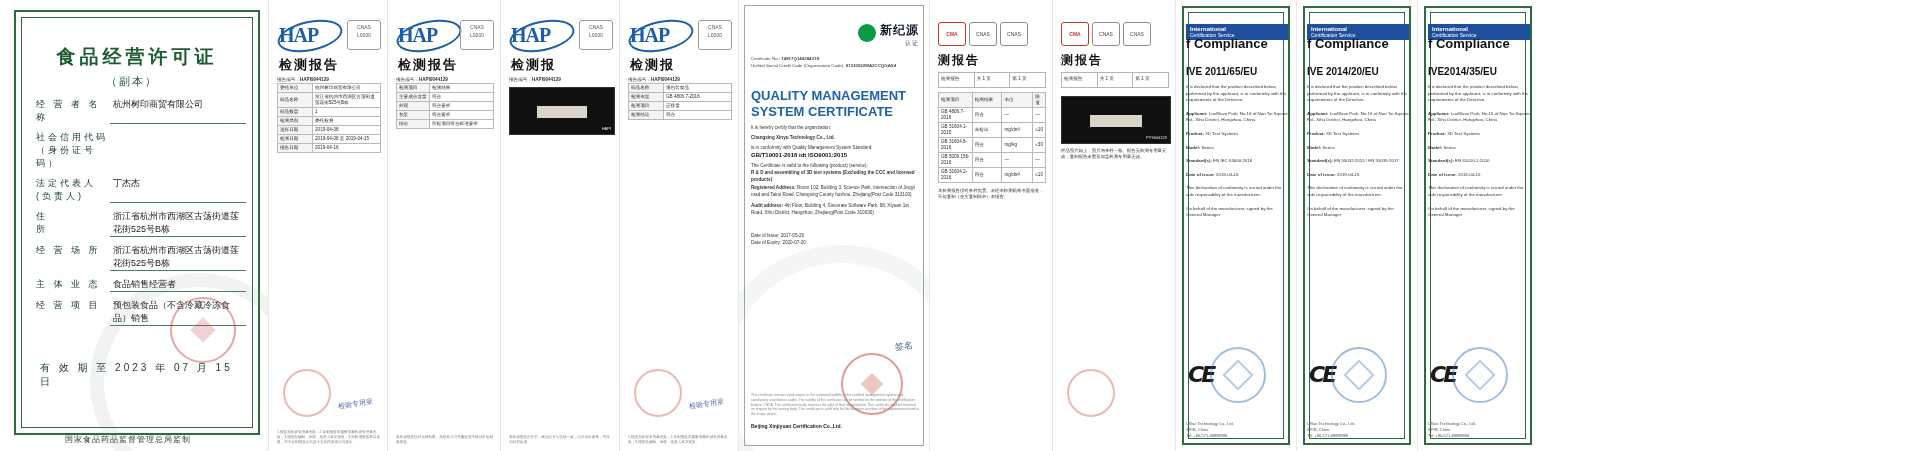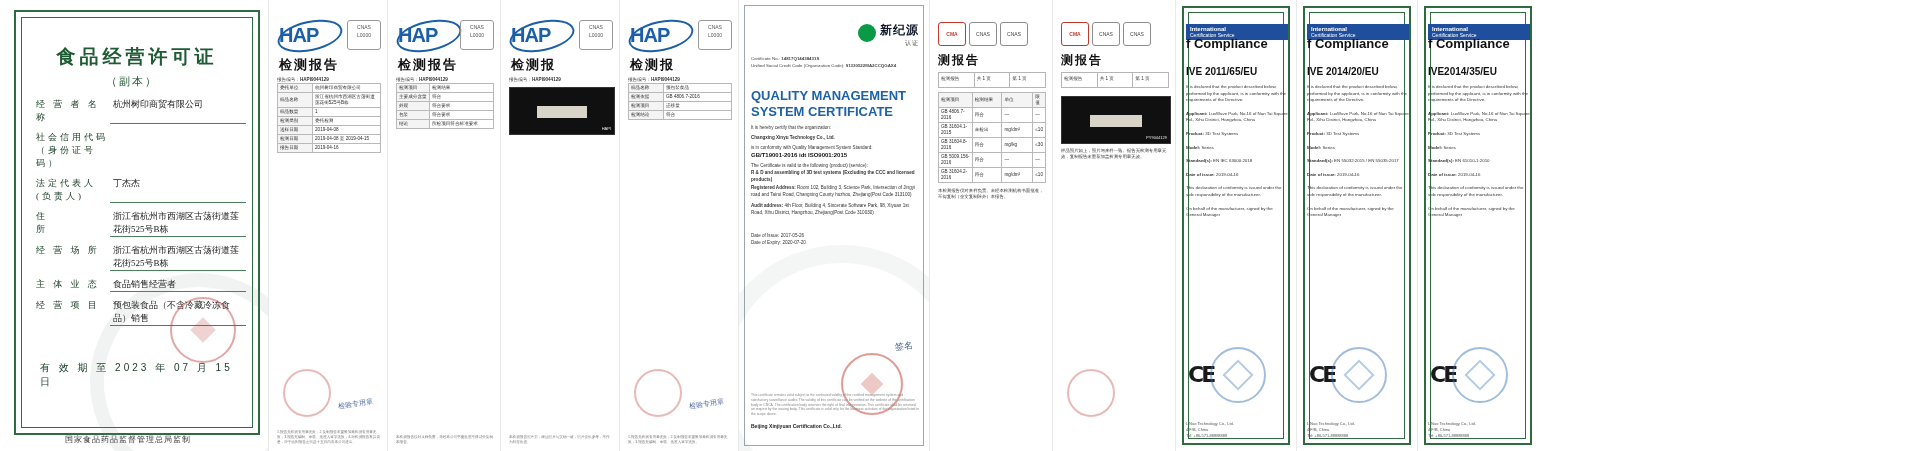--- a/index.html
+++ b/index.html
@@ -41,21 +41,21 @@
   .d1 .frame:after{content:"";position:absolute;inset:5px;border:1px solid #2f6b41;}
   .d1 .title{
     position:absolute;top:34px;left:0;right:0;text-align:center;
     font-size:19px;letter-spacing:4px;color:#1d5c33;font-weight:bold;
     font-family:"DejaVu Sans", sans-serif;
   }
   .d1 .subtitle{
     position:absolute;top:64px;left:0;right:10px;text-align:center;
     font-size:11px;color:#1d5c33;letter-spacing:2px;
   }
-  .d1 .rows{position:absolute;top:88px;left:22px;right:14px;font-family:Liberation Serif, serif;}
+  .d1 .rows{position:absolute;top:88px;left:22px;right:14px;}
   .d1 .row{display:flex;font-size:9px;line-height:13px;margin-bottom:7px;color:#163b22;}
   .d1 .lbl{flex:0 0 74px;letter-spacing:3px;}
   .d1 .val{flex:1;border-bottom:1px solid #4b7e5b;padding-left:3px;color:#1a1a1a;}
   .d1 .valid{
     position:absolute;bottom:46px;left:26px;right:18px;
     font-size:10px;letter-spacing:3px;color:#163b22;
   }
   .d1 .foot{
     position:absolute;bottom:6px;left:0;right:12px;text-align:center;
     font-size:8px;color:#333;letter-spacing:1px;
@@ -74,21 +74,21 @@
     border-radius:50%;border:14px solid rgba(120,140,130,.10);
   }
 
   
   .hap{width:118px;}
   .hap.w2{width:112px;}
   .hap .logoline{
     position:absolute;top:24px;left:10px;right:8px;height:28px;
   }
   .hap .hapmark{
-    font-family:Liberation Sans, sans-serif;
+    font-family:Liberation Serif, serif;
     font-size:20px;font-weight:bold;color:#1a5fa8;letter-spacing:-1px;
   }
   .hap .ellipse{
     position:absolute;left:-2px;top:-3px;width:62px;height:26px;
     border:2px solid #1a5fa8;border-radius:50%;transform:rotate(-12deg);
   }
   .hap .cnas{
     position:absolute;right:6px;top:20px;width:34px;height:30px;
     border:1px solid #999;border-radius:3px;font-size:5px;color:#555;
     text-align:center;line-height:8px;padding-top:2px;box-sizing:border-box;
@@ -226,21 +226,21 @@
   .ce .sub{
     position:absolute;top:66px;left:10px;font-size:10px;font-weight:bold;color:#111;
   }
   .ce .body{
     position:absolute;top:84px;left:10px;right:8px;bottom:100px;
     font-size:4.4px;line-height:6.6px;color:#333;
   }
   .ce .body p{margin:0 0 7px 0;}
   .ce .cemark{
     position:absolute;left:12px;bottom:64px;font-size:22px;font-weight:bold;color:#1a1a1a;
-    font-family:"DejaVu Sans", sans-serif;letter-spacing:-3px;
+    font-family:"DejaVu Sans", sans-serif;letter-spacing:-3px;font-style:italic;
   }
   .ce .stampblue{
     position:absolute;left:34px;bottom:48px;width:52px;height:52px;border-radius:50%;
     border:2px solid #2f6fb5;opacity:.45;
   }
   .ce .stampblue:after{
     content:"";position:absolute;left:50%;top:50%;width:18px;height:18px;
     transform:translate(-50%,-50%) rotate(45deg);border:2px solid #2f6fb5;opacity:.8;
   }
   .ce .foot{

